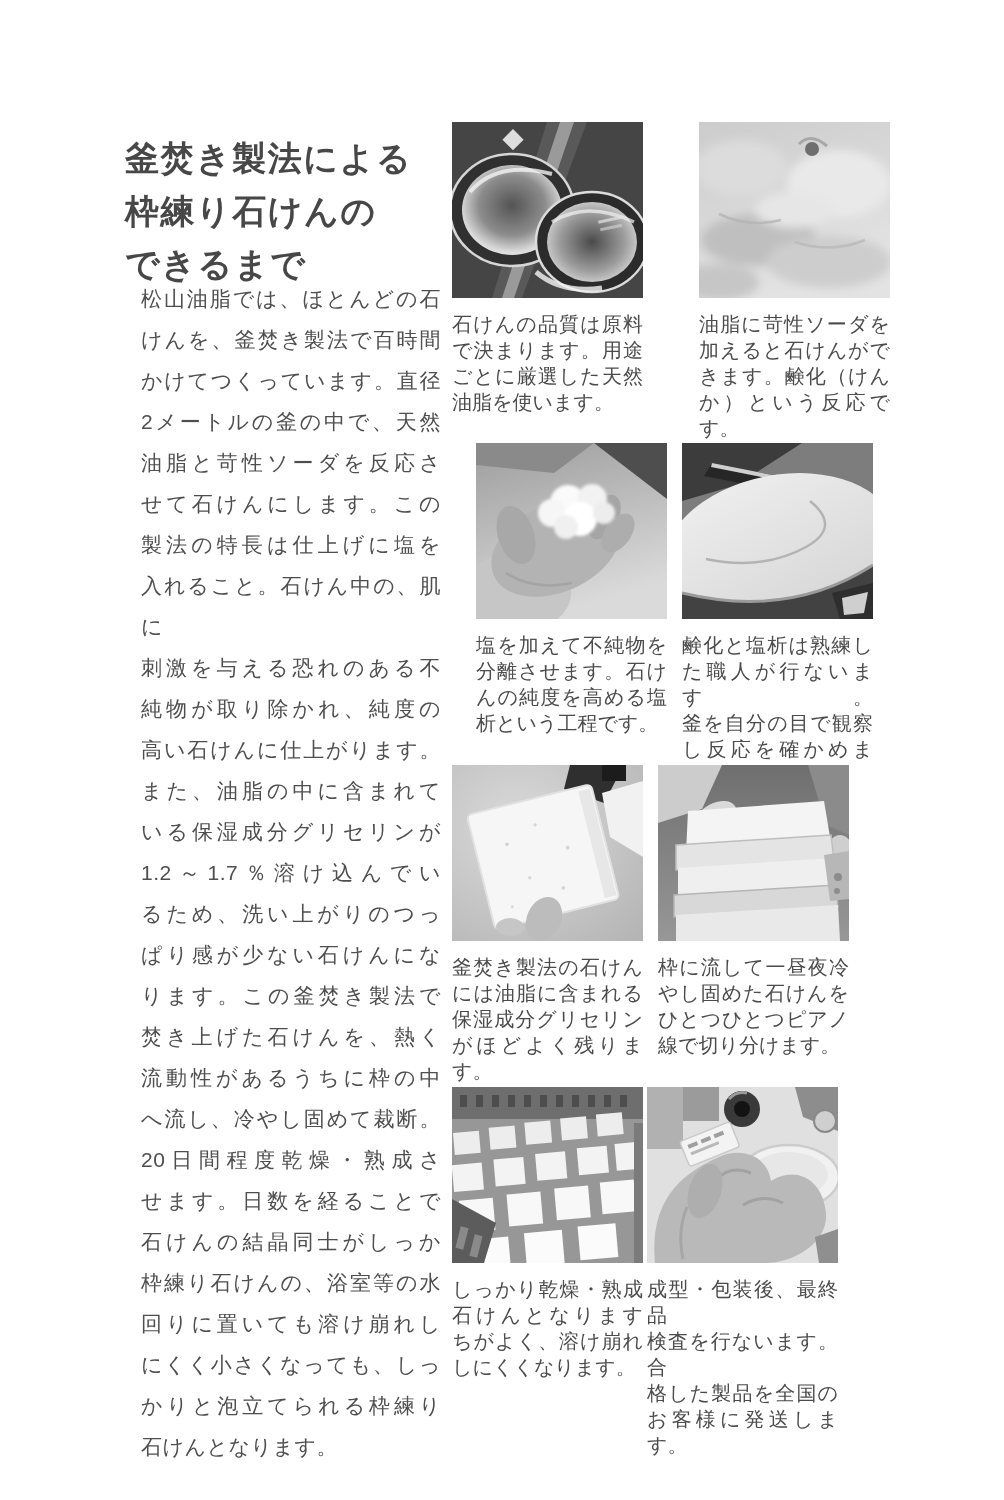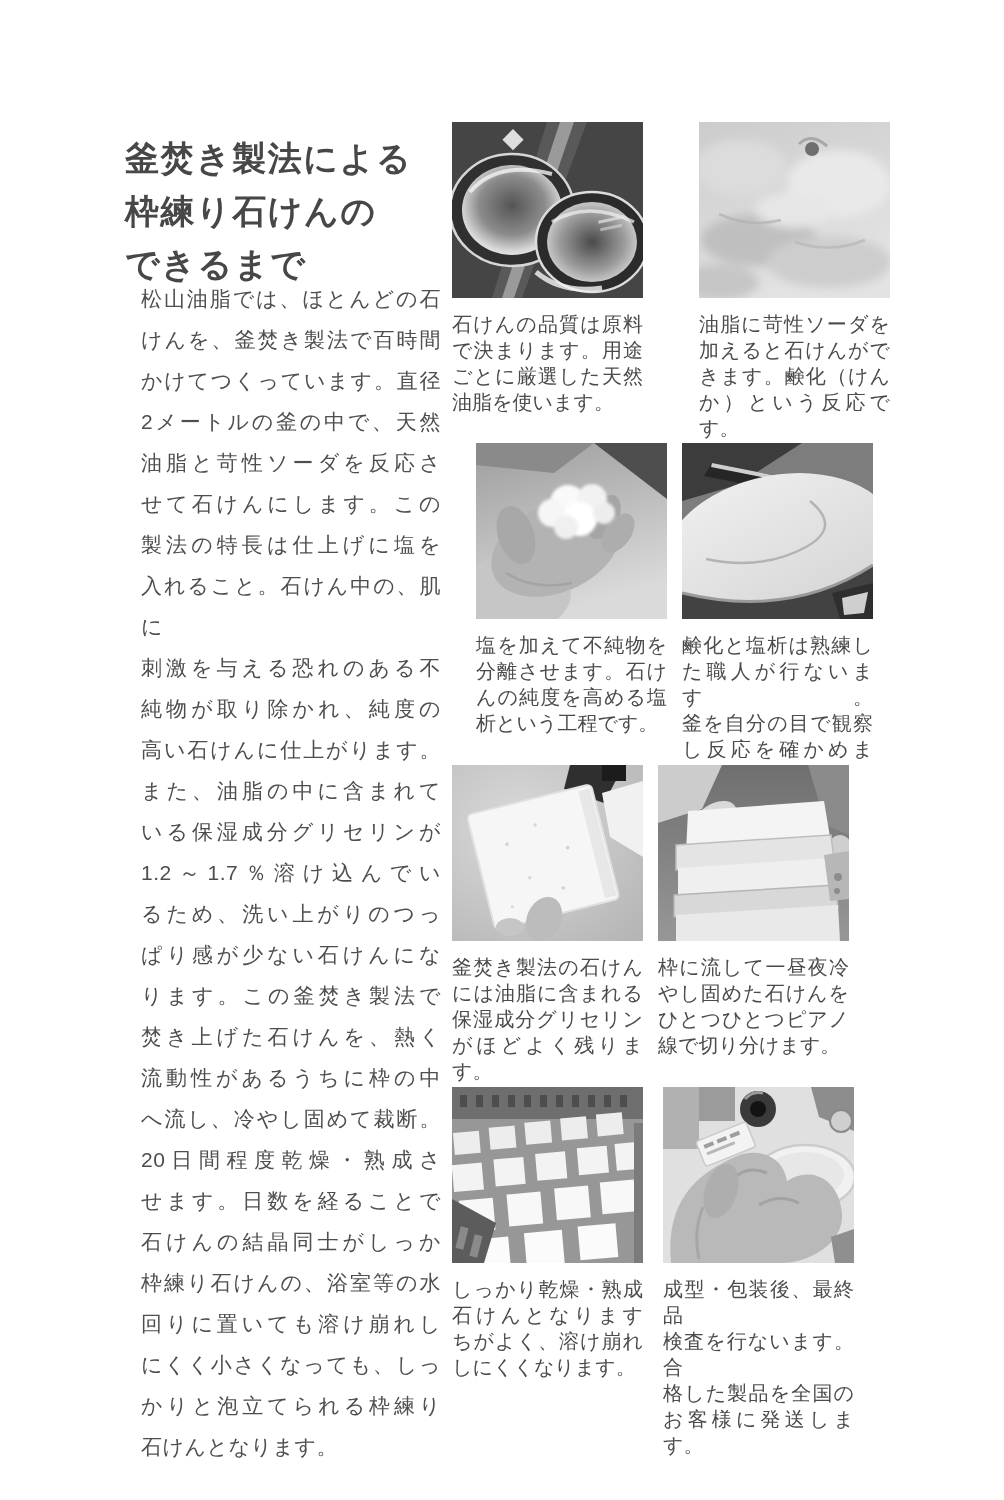--- a/index.html
+++ b/index.html
@@ -31,21 +31,21 @@
     margin-top:13px;width:191px;
     font-size:20px;line-height:26px;color:#4b4b4b;
   }
   .f1{left:452px;top:122px;}
   .f2{left:658px;top:122px;margin-left:41px;}
   .f3{left:476px;top:443px;}
   .f4{left:642px;top:443px;margin-left:40px;}
   .f5{left:452px;top:765px;}
   .f6{left:658px;top:765px;}
   .f7{left:452px;top:1087px;}
-  .f8{left:663px;top:1087px;}
+  .f8{left:647px;top:1087px;}
 </style>
 </head>
 <body>
 
 <div class="page">
 
   <h1 class="title">
       <div class="jline">釜焚き製法による</div>
       <div class="jline">枠練り石けんの</div>
       <div class="jline">できるまで</div>

